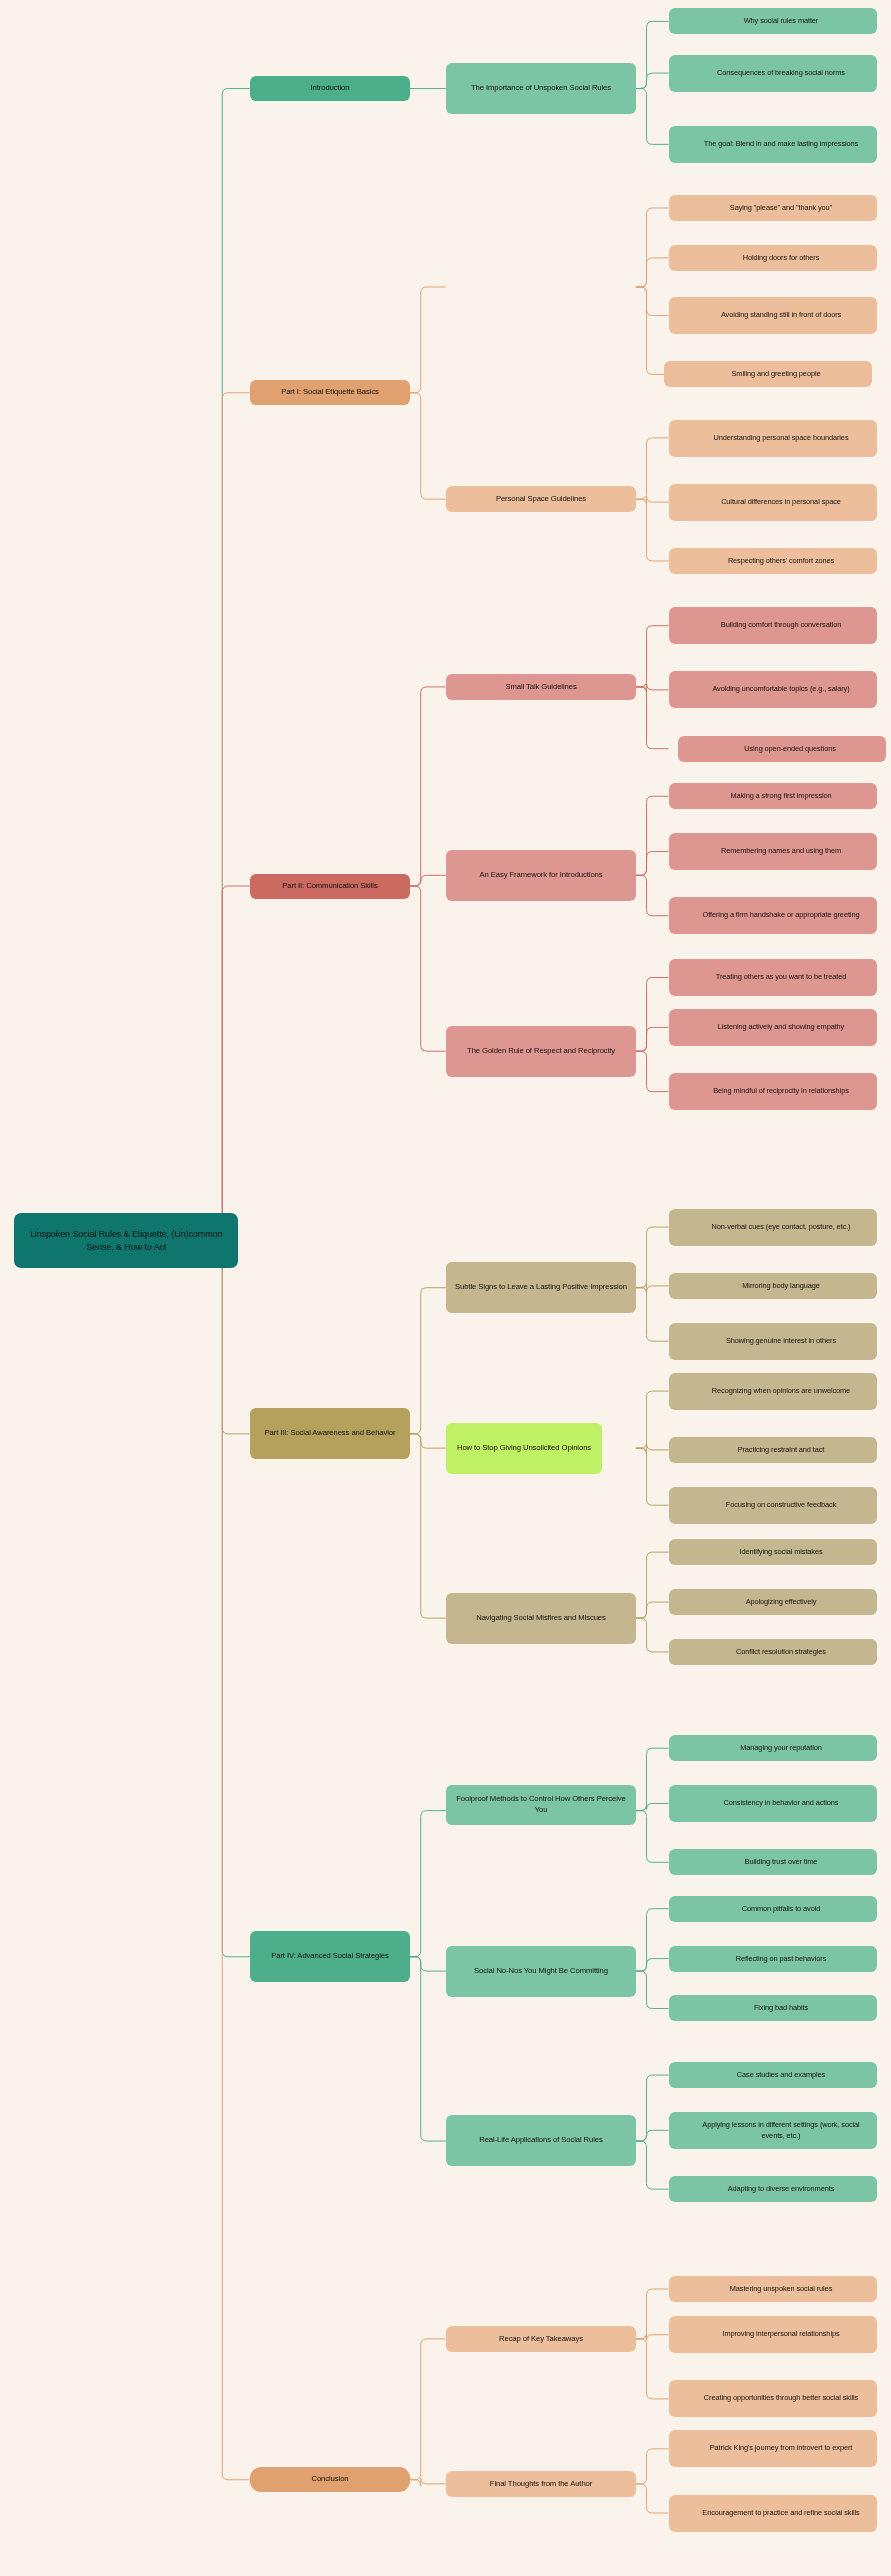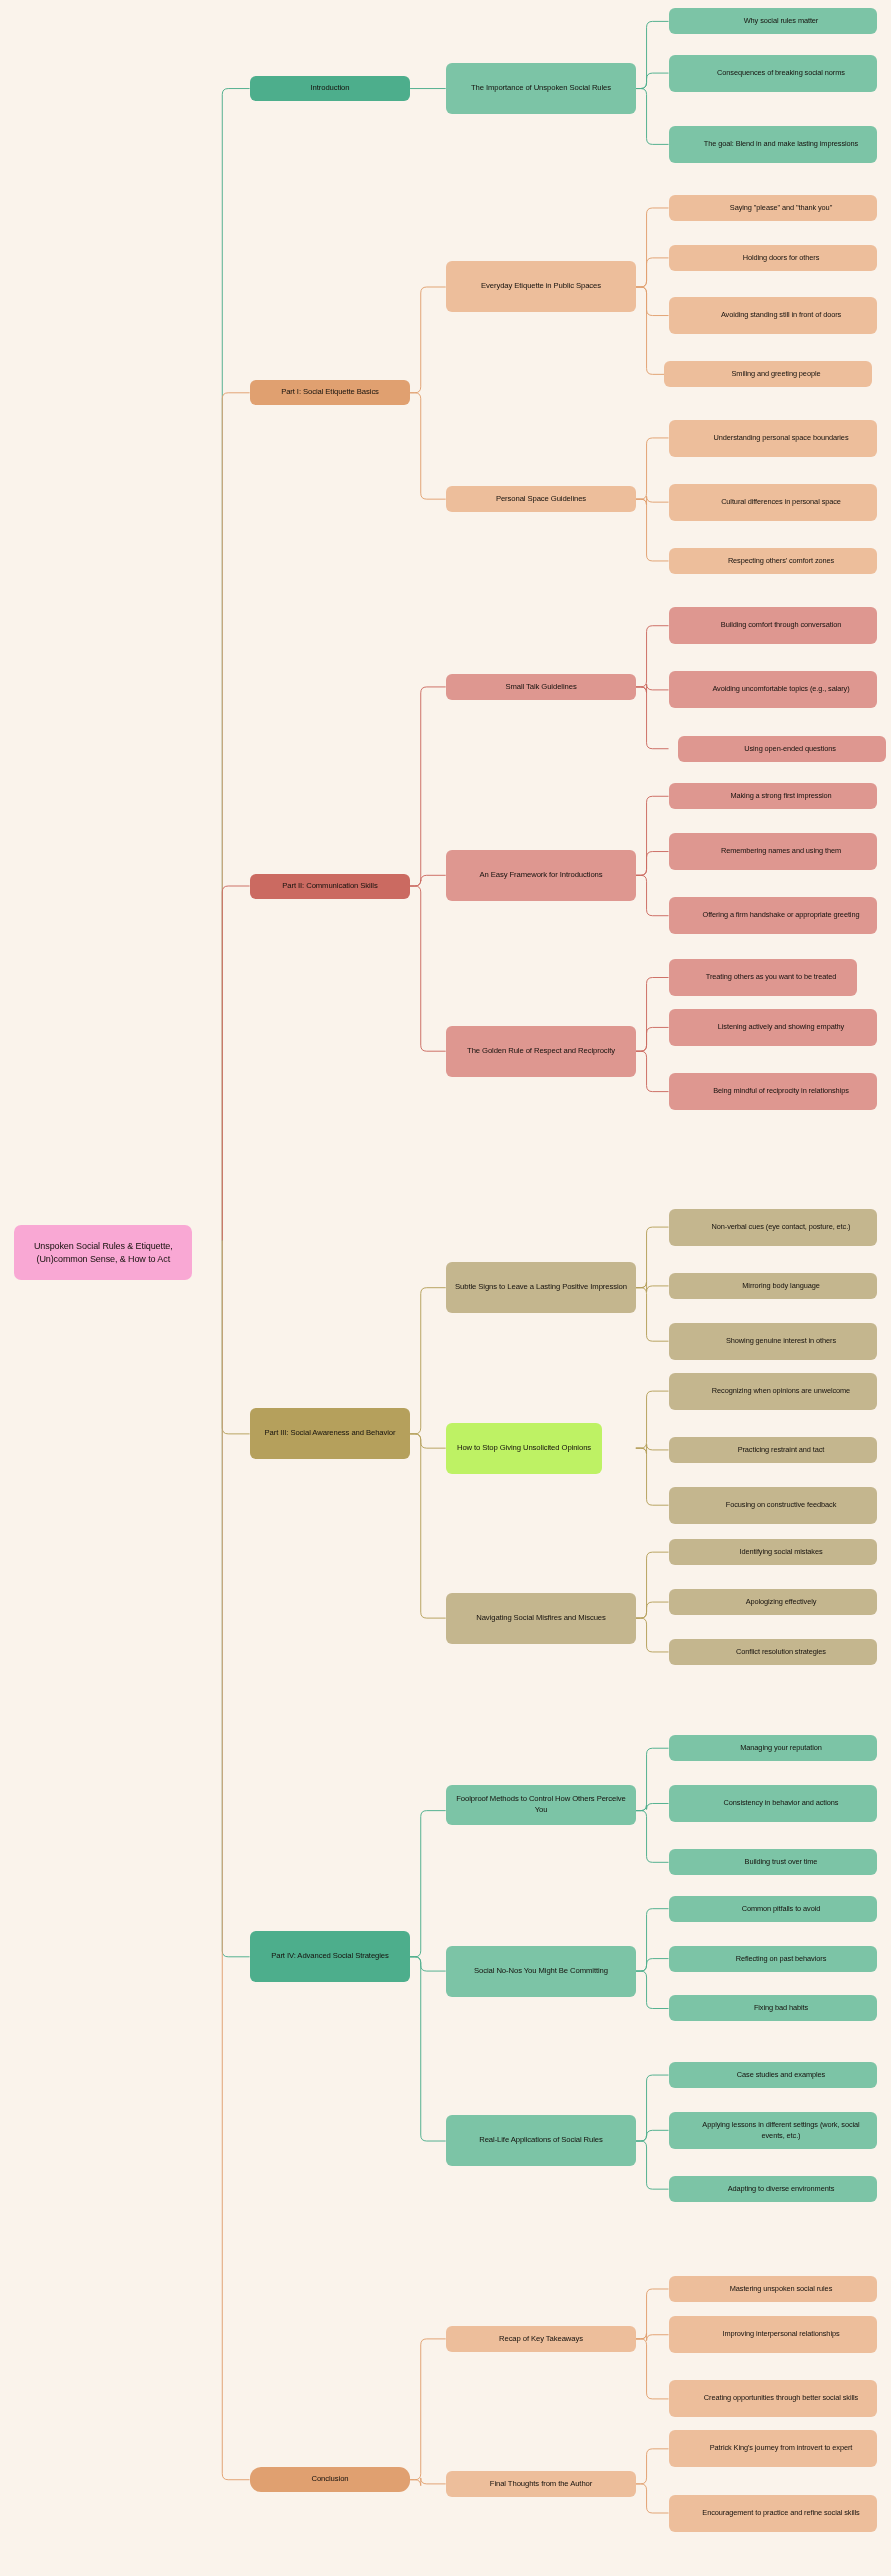--- a/index.html
+++ b/index.html
@@ -91,44 +91,41 @@
       <path d="M 1070 3603 L 1078 3603 Q 1088 3603 1088 3613 L 1088 3674 Q 1088 3684 1098 3684 L 1125 3684" fill="none" stroke="#4DAE8C" stroke-width="1.6"></path>
       <path d="M 374 2088 L 374 4163 Q 374 4173 384 4173 L 420 4173" fill="none" stroke="#E0A070" stroke-width="1.6"></path>
       <path d="M 690 4173 L 698 4173 Q 708 4173 708 4163 L 708 3946 Q 708 3936 718 3936 L 750 3936" fill="none" stroke="#E0A070" stroke-width="1.6"></path>
       <path d="M 1070 3936 L 1078 3936 Q 1088 3936 1088 3926 L 1088 3862 Q 1088 3852 1098 3852 L 1125 3852" fill="none" stroke="#E0A070" stroke-width="1.6"></path>
       <path d="M 1070 3936 L 1078 3936 Q 1088 3936 1088 3926 L 1088 3939 Q 1088 3929 1098 3929 L 1125 3929" fill="none" stroke="#E0A070" stroke-width="1.6"></path>
       <path d="M 1070 3936 L 1078 3936 Q 1088 3936 1088 3946 L 1088 4027 Q 1088 4037 1098 4037 L 1125 4037" fill="none" stroke="#E0A070" stroke-width="1.6"></path>
       <path d="M 690 4173 L 698 4173 Q 708 4173 708 4183 L 708 4170 Q 708 4180 718 4180 L 750 4180" fill="none" stroke="#E0A070" stroke-width="1.6"></path>
       <path d="M 1070 4180 L 1078 4180 Q 1088 4180 1088 4170 L 1088 4131 Q 1088 4121 1098 4121 L 1125 4121" fill="none" stroke="#E0A070" stroke-width="1.6"></path>
       <path d="M 1070 4180 L 1078 4180 Q 1088 4180 1088 4190 L 1088 4219 Q 1088 4229 1098 4229 L 1125 4229" fill="none" stroke="#E0A070" stroke-width="1.6"></path>
     </svg>
-<div class="node root" style="left: 14.3px; top: 1213px; width: 178px; height: 55px; background: #f9a8d4; font-size: 9px; margin-top: 12px;">
+<div class="node root" style="left: 14.3px; top: 1213px; width: 224px; height: 55px; background: #0f766e; font-size: 9px;">
       <span>Unspoken Social Rules &amp; Etiquette, (Un)common Sense, &amp; How to Act</span>
     </div>
     <div class="node l1" style="left: 250px; top: 76px; width: 160px; height: 25px; background: rgb(77, 174, 140); font-size: 7.7px;">
       <span>Introduction</span>
     </div>
     <div class="node l2" style="left: 446px; top: 63px; width: 190px; height: 51px; background: rgb(124, 196, 166); font-size: 7.7px;">
       <span>The Importance of Unspoken Social Rules</span>
     </div>
     <div class="node l3" style="left: 669px; top: 8.3px; width: 208px; height: 26px; background: rgb(124, 196, 166); font-size: 7.4px;">
       <span>Why social rules matter</span>
     </div>
     <div class="node l3" style="left: 669px; top: 55px; width: 208px; height: 37px; background: rgb(124, 196, 166); font-size: 7.4px;">
       <span>Consequences of breaking social norms</span>
     </div>
     <div class="node l3" style="left: 669px; top: 126px; width: 208px; height: 37px; background: rgb(124, 196, 166); font-size: 7.4px;">
       <span>The goal: Blend in and make lasting impressions</span>
     </div>
     <div class="node l1" style="left: 250px; top: 380px; width: 160px; height: 25px; background: rgb(224, 160, 112); font-size: 7.7px;">
       <span>Part I: Social Etiquette Basics</span>
     </div>
-    <div class="node l2" style="left: 446px; top: 261px; width: 190px; height: 51px; background: rgb(237, 190, 155); font-size: 7.7px;">
-      <span>Everyday Etiquette in Public Spaces</span>
-    </div>
     <div class="node l3" style="left: 669px; top: 195px; width: 208px; height: 26px; background: rgb(237, 190, 155); font-size: 7.4px;">
       <span>Saying "please" and "thank you"</span>
     </div>
     <div class="node l3" style="left: 669px; top: 245px; width: 208px; height: 26px; background: rgb(237, 190, 155); font-size: 7.4px;">
       <span>Holding doors for others</span>
     </div>
     <div class="node l3" style="left: 669px; top: 297px; width: 208px; height: 37px; background: rgb(237, 190, 155); font-size: 7.4px;">
       <span>Avoiding standing still in front of doors</span>
     </div>
     <div class="node l3" style="left: 664px; top: 361px; width: 208px; height: 26px; background: rgb(237, 190, 155); font-size: 7.4px;">
@@ -169,21 +166,21 @@
     </div>
     <div class="node l3" style="left: 669px; top: 833px; width: 208px; height: 37px; background: rgb(222, 151, 144); font-size: 7.4px;">
       <span>Remembering names and using them</span>
     </div>
     <div class="node l3" style="left: 669px; top: 897px; width: 208px; height: 37px; background: rgb(222, 151, 144); font-size: 7.4px;">
       <span>Offering a firm handshake or appropriate greeting</span>
     </div>
     <div class="node l2" style="left: 446px; top: 1026px; width: 190px; height: 51px; background: rgb(222, 151, 144); font-size: 7.7px;">
       <span>The Golden Rule of Respect and Reciprocity</span>
     </div>
-    <div class="node l3" style="left: 669px; top: 959px; width: 188px; height: 37px; background: rgb(222, 151, 144); font-size: 7.4px;">
+    <div class="node l3" style="left: 669px; top: 959px; width: 208px; height: 37px; background: rgb(222, 151, 144); font-size: 7.4px;">
       <span>Treating others as you want to be treated</span>
     </div>
     <div class="node l3" style="left: 669px; top: 1009px; width: 208px; height: 37px; background: rgb(222, 151, 144); font-size: 7.4px;">
       <span>Listening actively and showing empathy</span>
     </div>
     <div class="node l3" style="left: 669px; top: 1073px; width: 208px; height: 37px; background: rgb(222, 151, 144); font-size: 7.4px;">
       <span>Being mindful of reciprocity in relationships</span>
     </div>
     <div class="node l1" style="left: 250px; top: 1408px; width: 160px; height: 51px; background: rgb(181, 160, 92); font-size: 7.7px;">
       <span>Part III: Social Awareness and Behavior</span>

